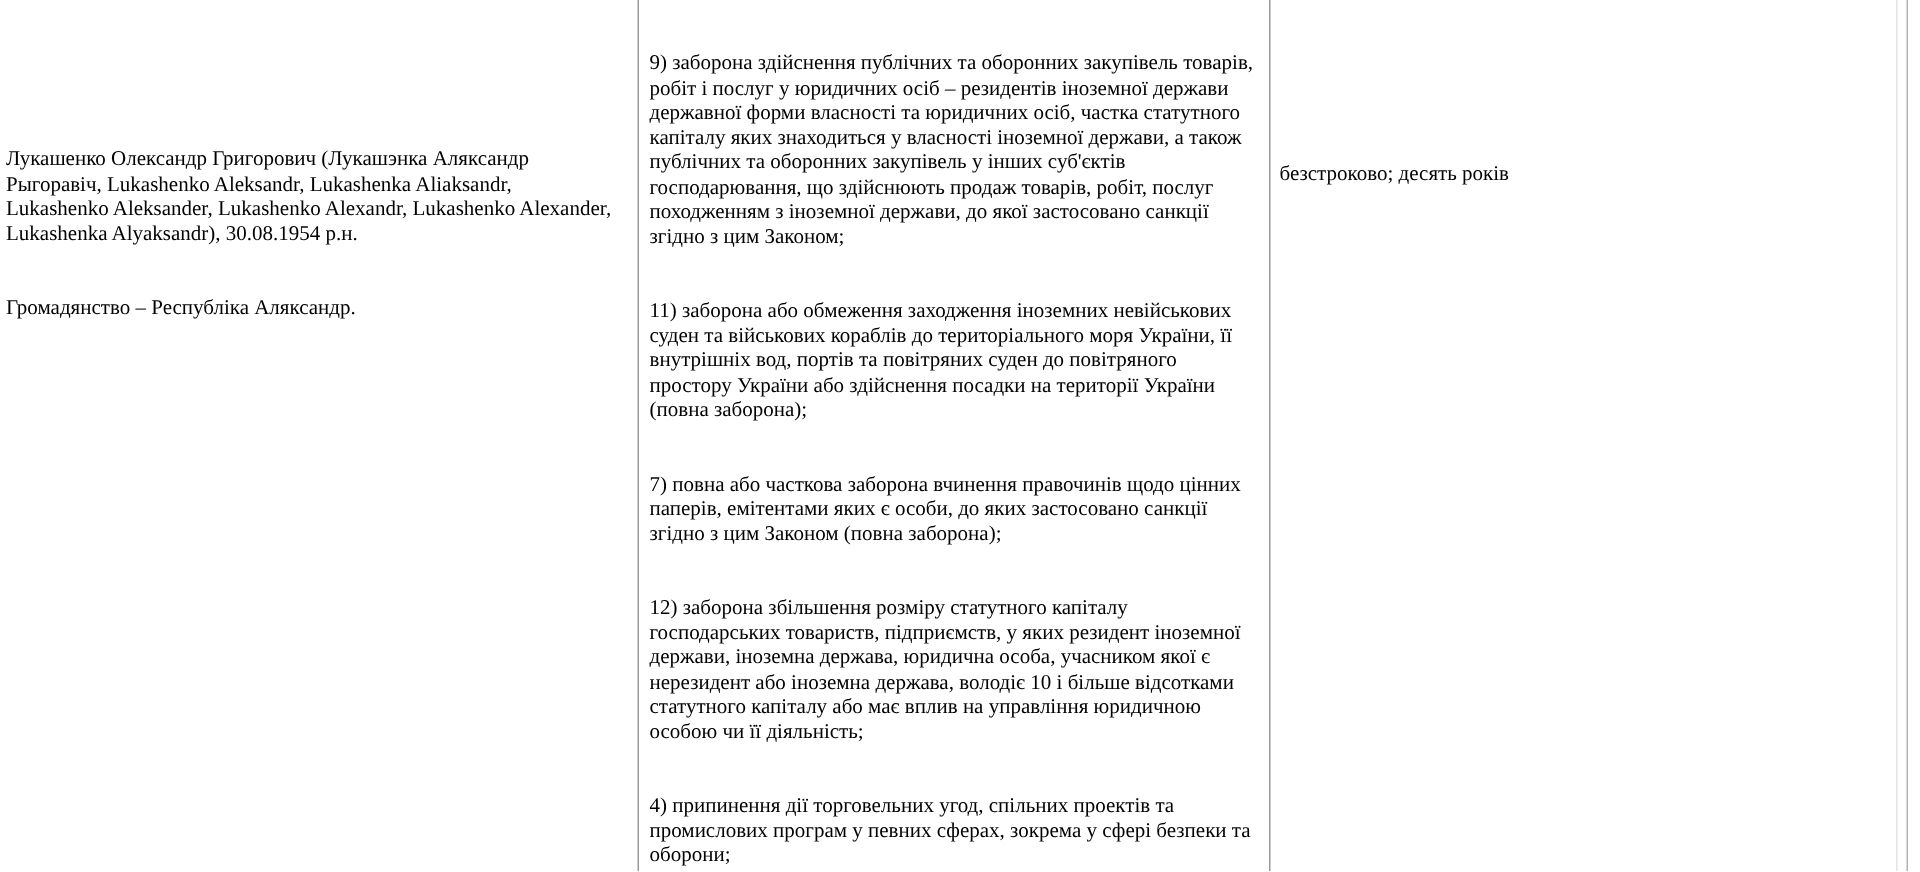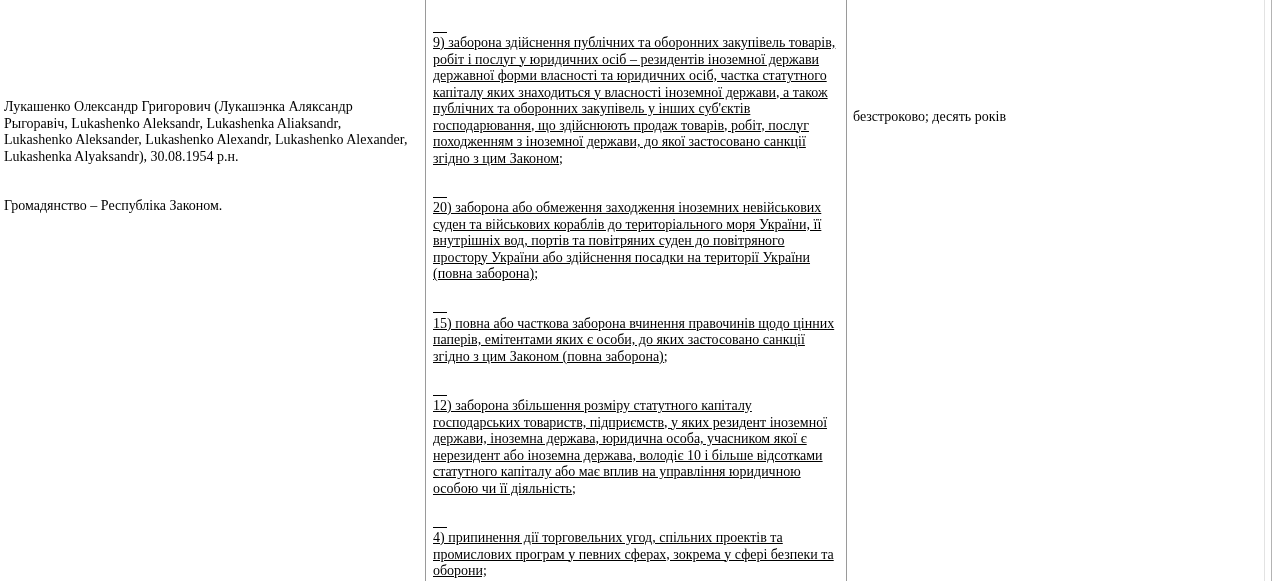--- a/index.html
+++ b/index.html
@@ -33,21 +33,20 @@
     left: 0;
     width: 426px;
     border-right: 1px solid var(--border-main);
     padding: 66px 4px 0 4px;
   }
   .cell-sanctions {
     left: 426px;
     width: 421px;
     border-right: 1px solid var(--border-main);
     padding: 2px 0 4px 7px;
-    text-decoration: underline;
   }
   .cell-duration {
     left: 847px;
     width: 425px;
     border-right: 1px solid var(--border-outer);
     padding: 76px 0 0 6px;
   }
   .para { margin: 0; }
   .faint-line {
     position: absolute;
@@ -61,38 +60,38 @@
 </head>
 <body>
 
 <div class="page">
 
   <div class="cell cell-subject">
     <div class="para">Лукашенко Олександр Григорович (Лукашэнка Аляксандр
 Рыгоравіч, Lukashenko Aleksandr, Lukashenka Aliaksandr,
 Lukashenko Aleksander, Lukashenko Alexandr, Lukashenko Alexander,
 Lukashenka Alyaksandr), 30.08.1954 р.н.</div>
-    <div class="para">Громадянство – Республіка Законом.</div>
+    <div class="para">Громадянство – Республіка Аляксандр.</div>
   </div>
 
   <div class="cell cell-sanctions">
     <div class="para">9) заборона здійснення публічних та оборонних закупівель товарів,
 робіт і послуг у юридичних осіб – резидентів іноземної держави
 державної форми власності та юридичних осіб, частка статутного
 капіталу яких знаходиться у власності іноземної держави, а також
 публічних та оборонних закупівель у інших суб'єктів
 господарювання, що здійснюють продаж товарів, робіт, послуг
 походженням з іноземної держави, до якої застосовано санкції
 згідно з цим Законом;</div>
-    <div class="para">20) заборона або обмеження заходження іноземних невійськових
+    <div class="para">11) заборона або обмеження заходження іноземних невійськових
 суден та військових кораблів до територіального моря України, її
 внутрішніх вод, портів та повітряних суден до повітряного
 простору України або здійснення посадки на території України
 (повна заборона);</div>
-    <div class="para">15) повна або часткова заборона вчинення правочинів щодо цінних
+    <div class="para">7) повна або часткова заборона вчинення правочинів щодо цінних
 паперів, емітентами яких є особи, до яких застосовано санкції
 згідно з цим Законом (повна заборона);</div>
     <div class="para">12) заборона збільшення розміру статутного капіталу
 господарських товариств, підприємств, у яких резидент іноземної
 держави, іноземна держава, юридична особа, учасником якої є
 нерезидент або іноземна держава, володіє 10 і більше відсотками
 статутного капіталу або має вплив на управління юридичною
 особою чи її діяльність;</div>
     <div class="para">4) припинення дії торговельних угод, спільних проектів та
 промислових програм у певних сферах, зокрема у сфері безпеки та

